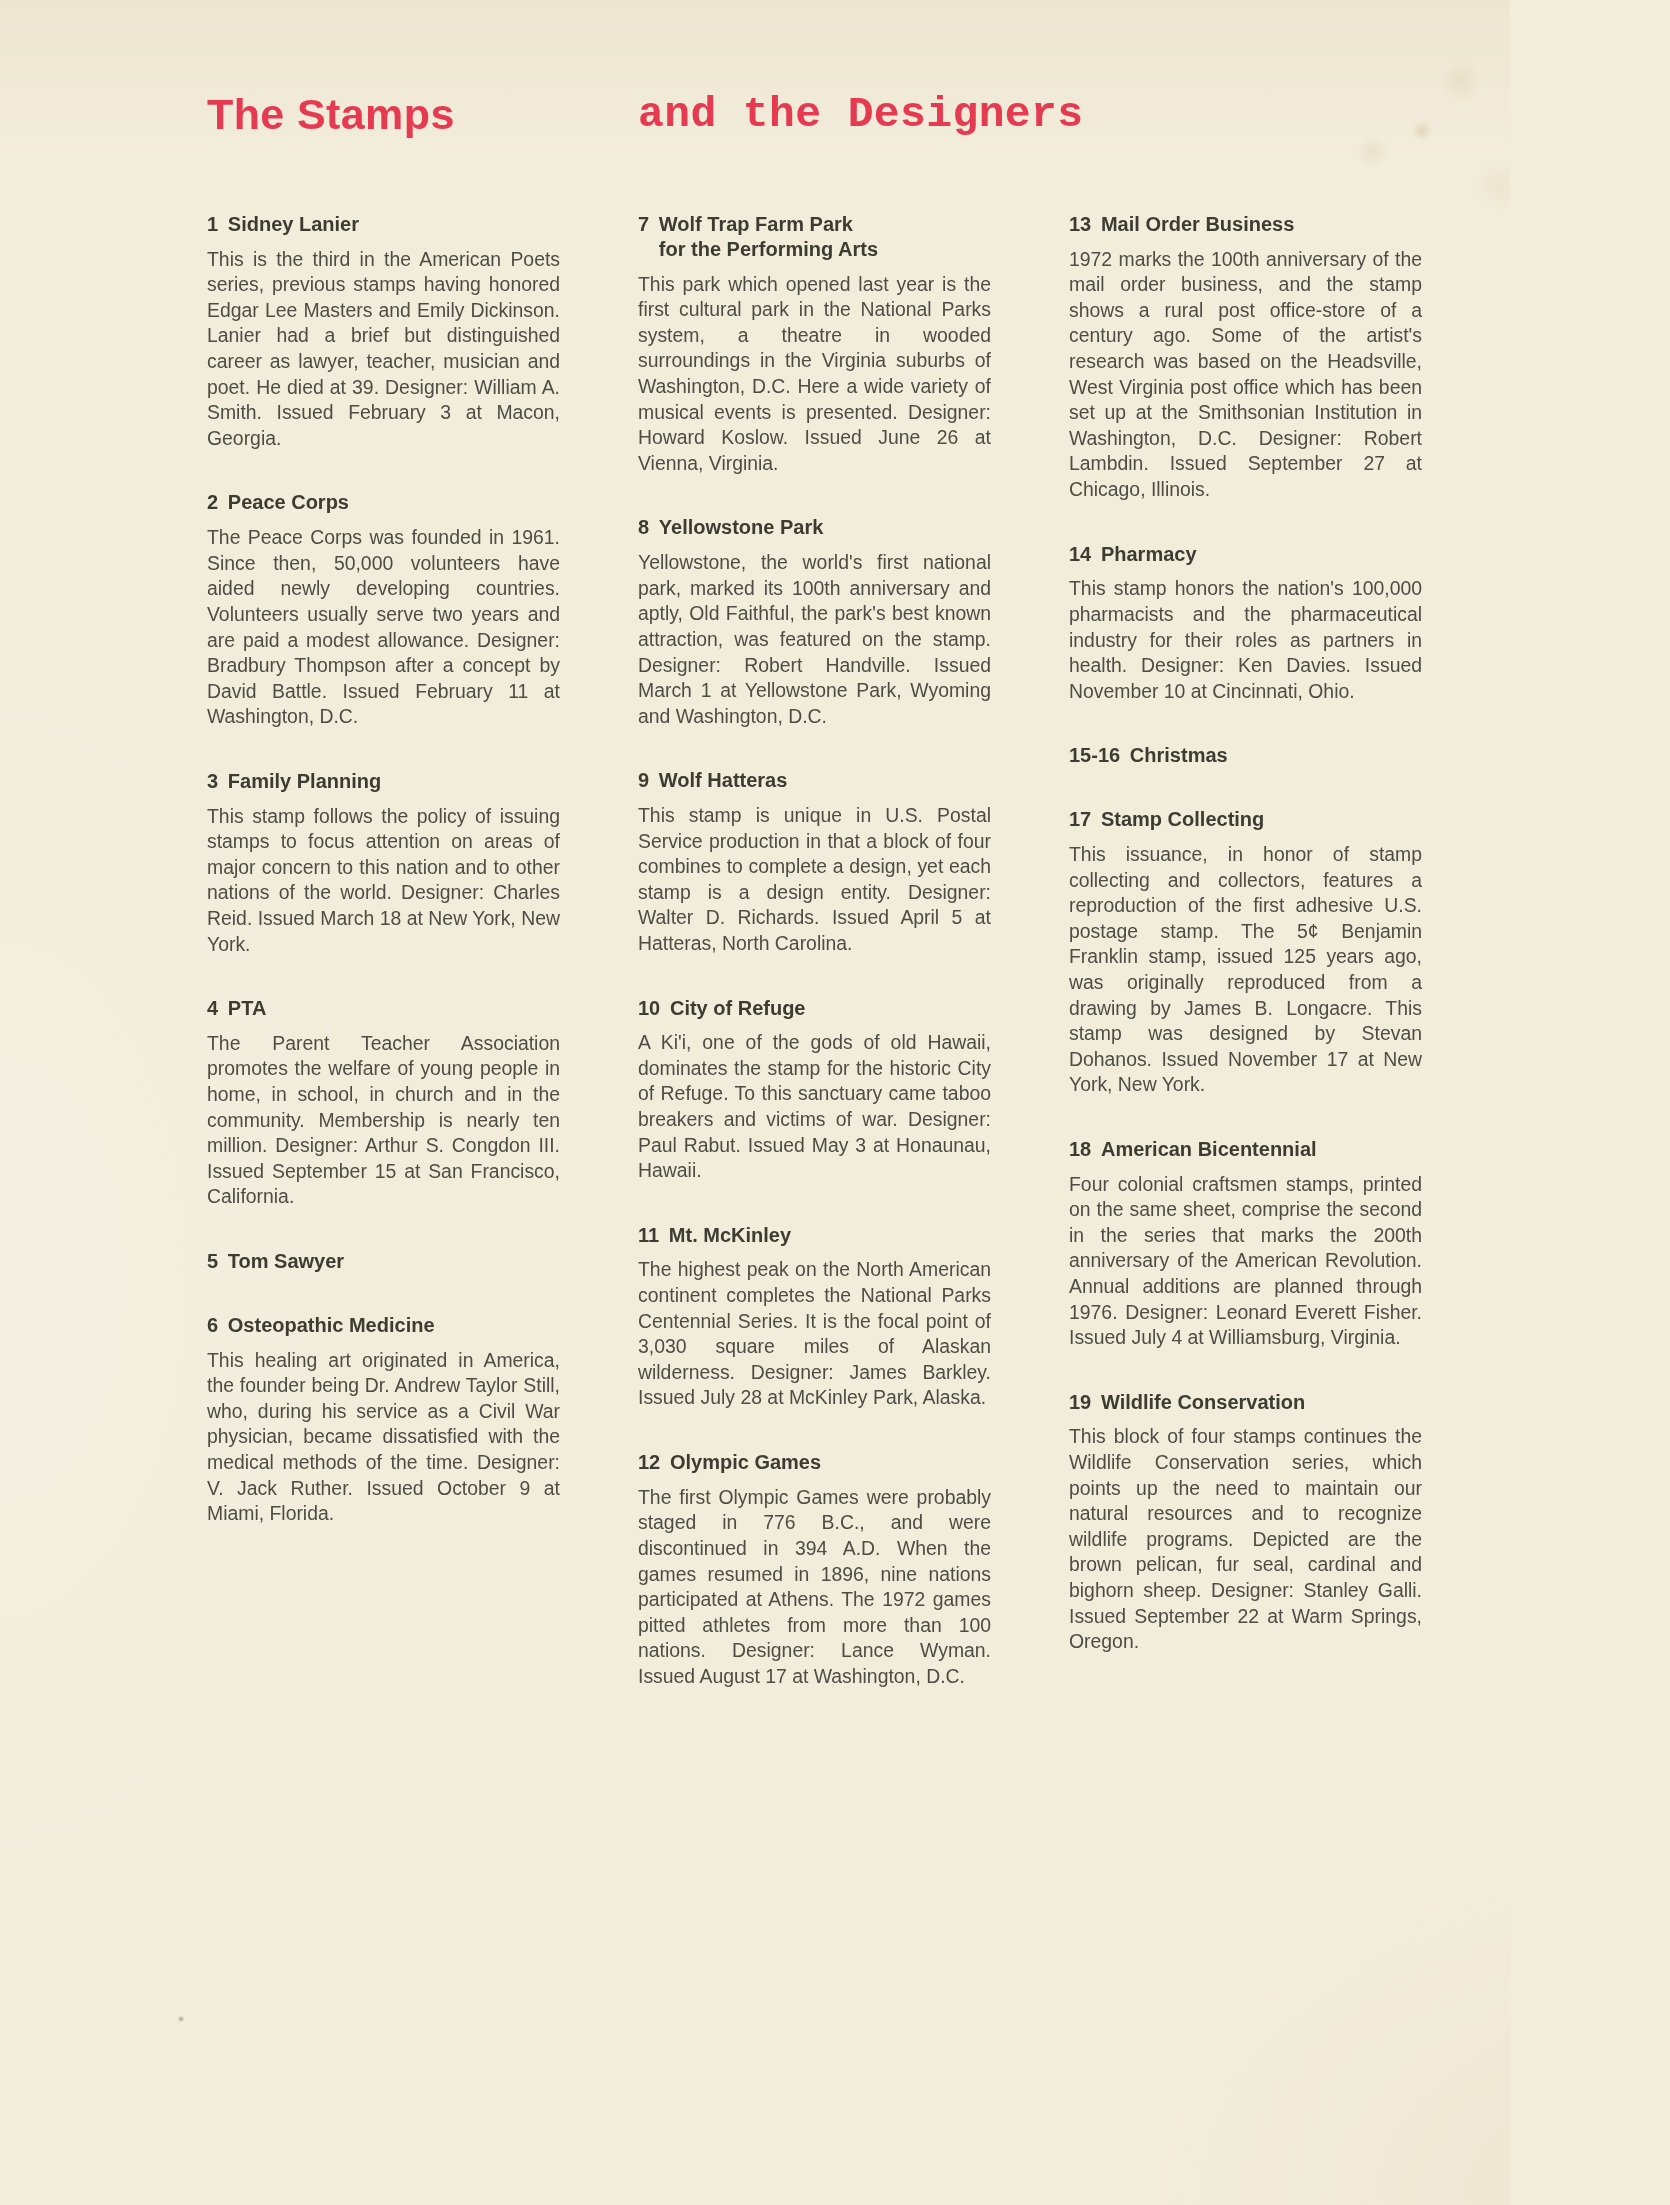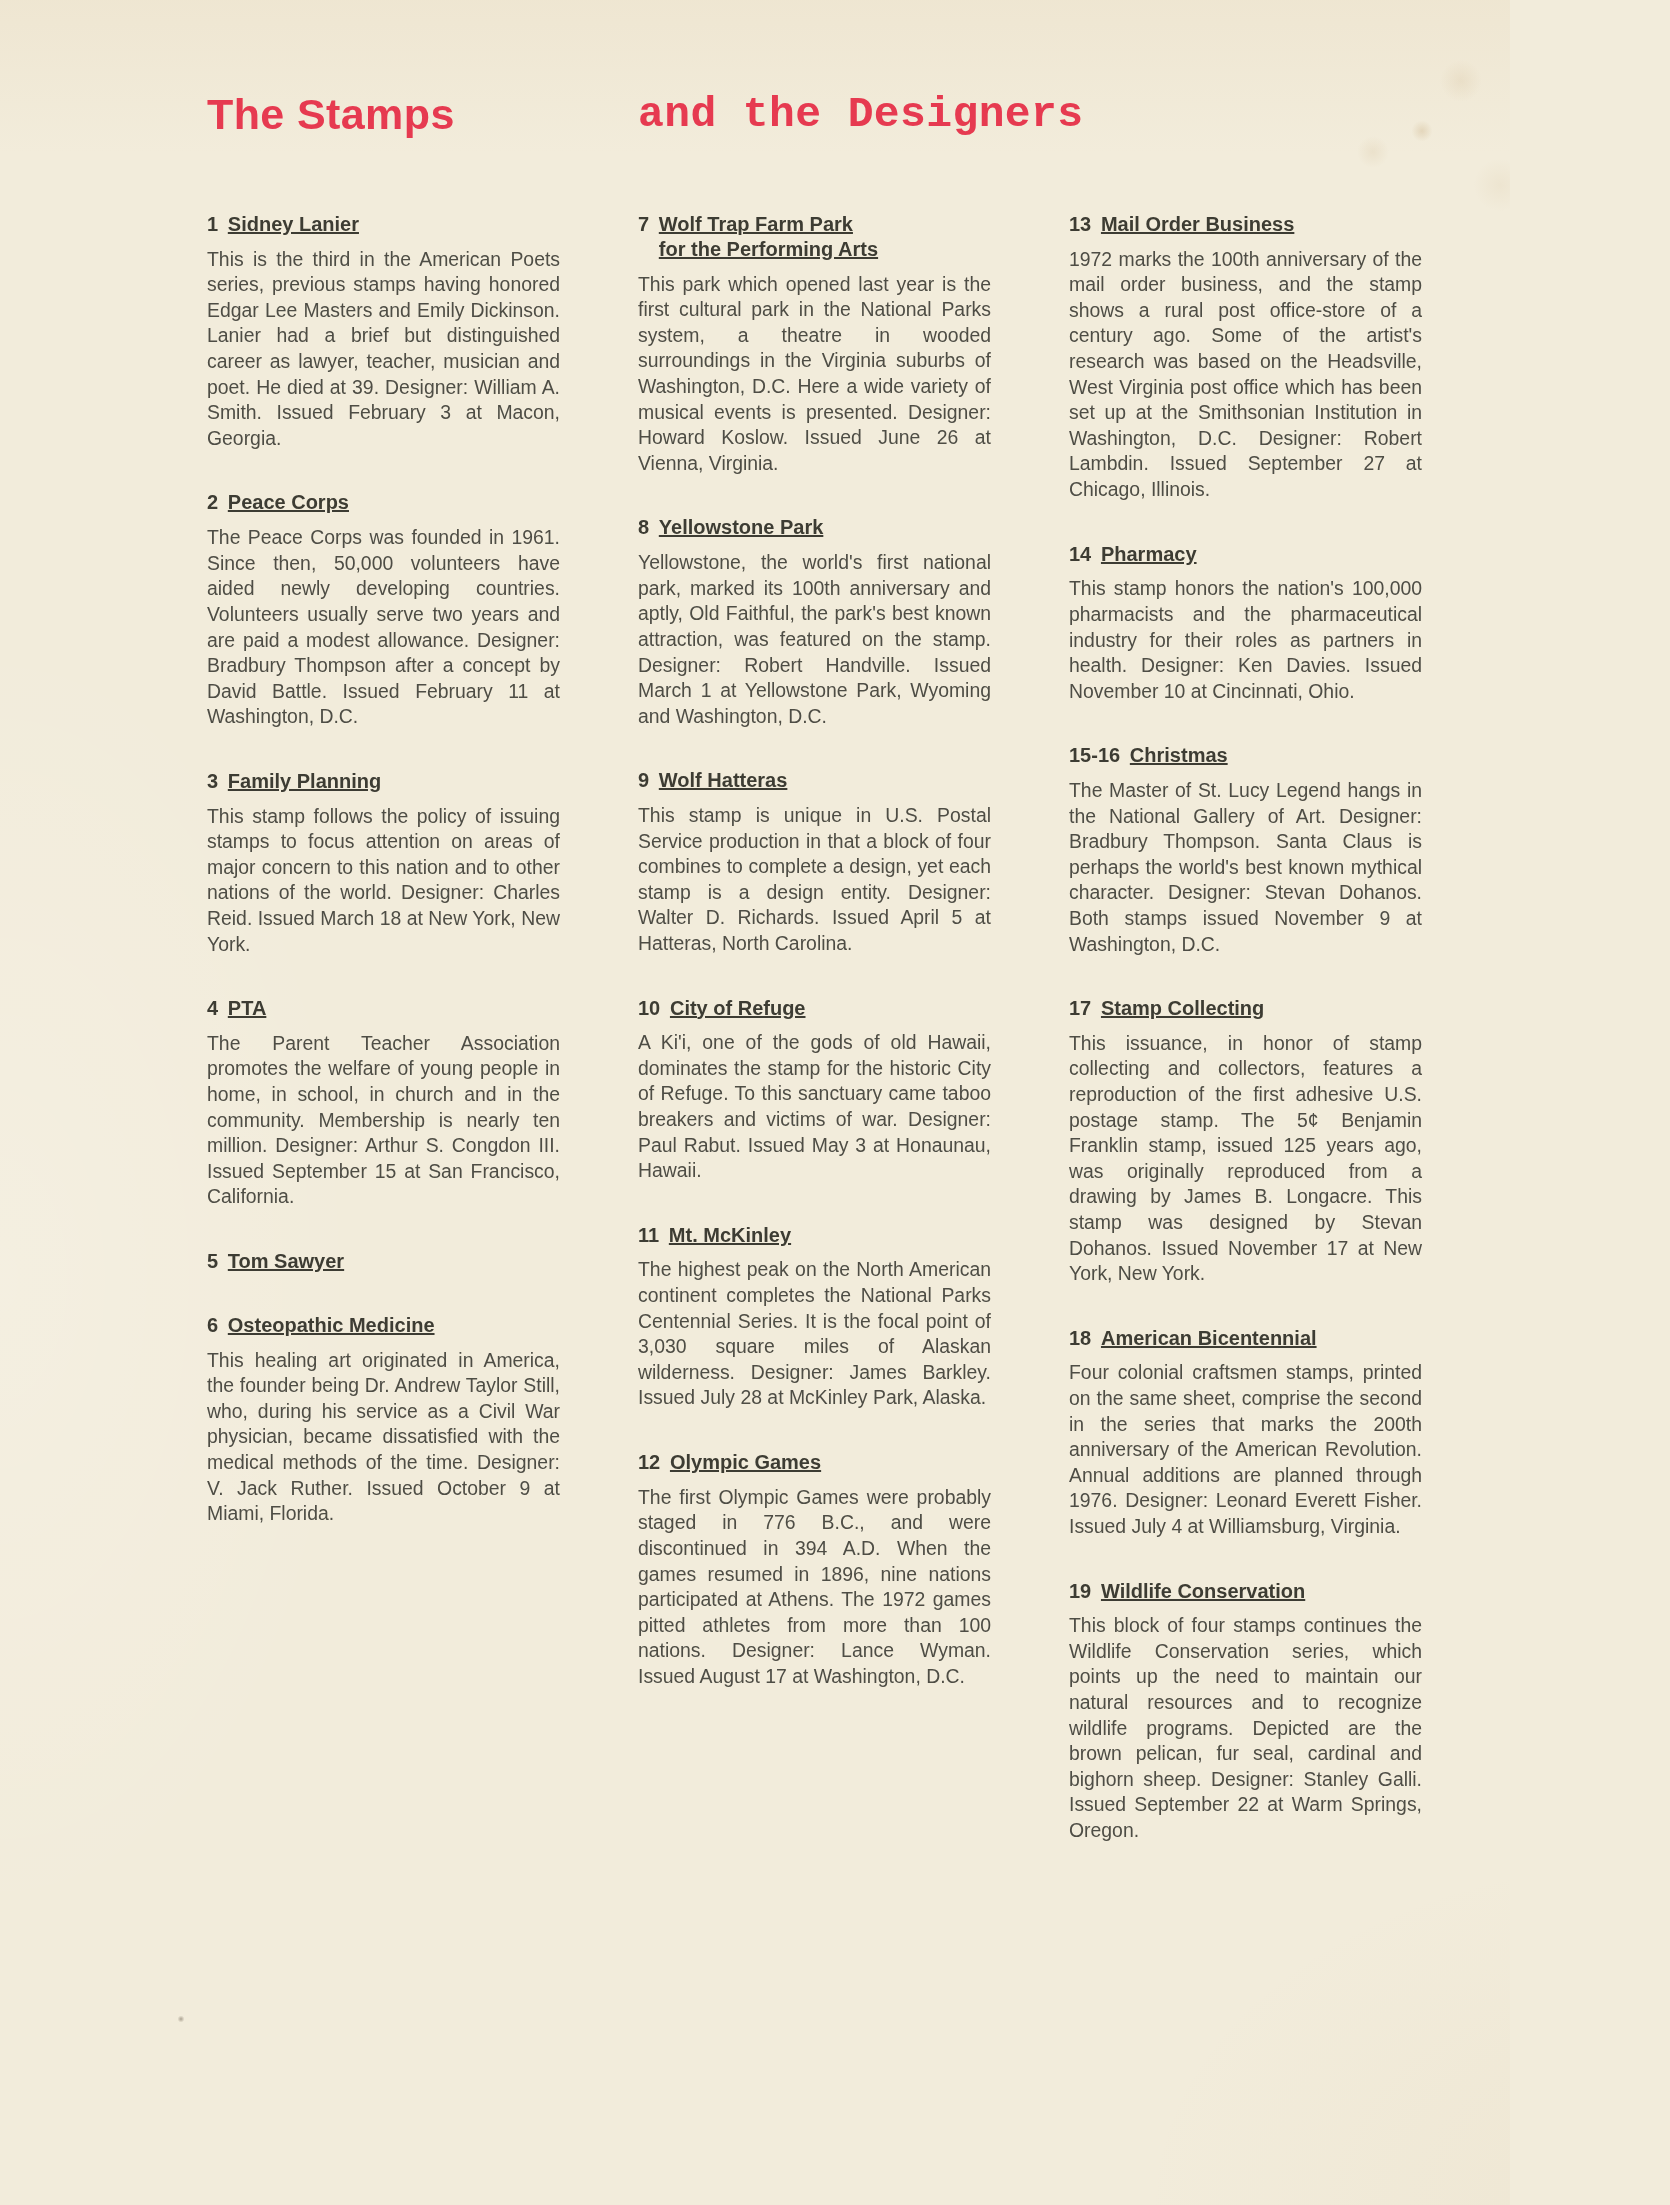--- a/index.html
+++ b/index.html
@@ -56,21 +56,21 @@
   .entry-heading {
     display: flex;
     align-items: flex-start;
     font-size: 20px;
     font-weight: bold;
     line-height: 25px;
     color: var(--heading-text, #3d3c33);
     margin-bottom: 9.7px;
   }
   .entry-num { margin-right: 9.7px; white-space: nowrap; }
-  .entry-title { white-space: pre-line; text-decoration: underline; }
+  .entry-title { white-space: pre-line; }
   .entry-body {
     font-size: 19.4px;
     line-height: 25.6px;
     color: var(--body-text, #4e4d45);
     text-align: justify;
   }
 </style>
 </head>
 <body>
 
@@ -180,21 +180,20 @@
             <span class="entry-num">14</span>
             <span class="entry-title">Pharmacy</span>
           </div>
           <p class="entry-body">This stamp honors the nation's 100,000 pharmacists and the pharmaceutical industry for their roles as partners in health. Designer: Ken Davies. Issued November 10 at Cincinnati, Ohio.</p>
         </div>
         <div class="entry">
           <div class="entry-heading">
             <span class="entry-num">15-16</span>
             <span class="entry-title">Christmas</span>
           </div>
-          <p class="entry-body">The Master of St. Lucy Legend hangs in the National Gallery of Art. Designer: Bradbury Thompson. Santa Claus is perhaps the world's best known mythical character. Designer: Stevan Dohanos. Both stamps issued November 9 at Washington, D.C.</p>
         </div>
         <div class="entry">
           <div class="entry-heading">
             <span class="entry-num">17</span>
             <span class="entry-title">Stamp Collecting</span>
           </div>
           <p class="entry-body">This issuance, in honor of stamp collecting and collectors, features a reproduction of the first adhesive U.S. postage stamp. The 5¢ Benjamin Franklin stamp, issued 125 years ago, was originally reproduced from a drawing by James B. Longacre. This stamp was designed by Stevan Dohanos. Issued November 17 at New York, New York.</p>
         </div>
         <div class="entry">
           <div class="entry-heading">

